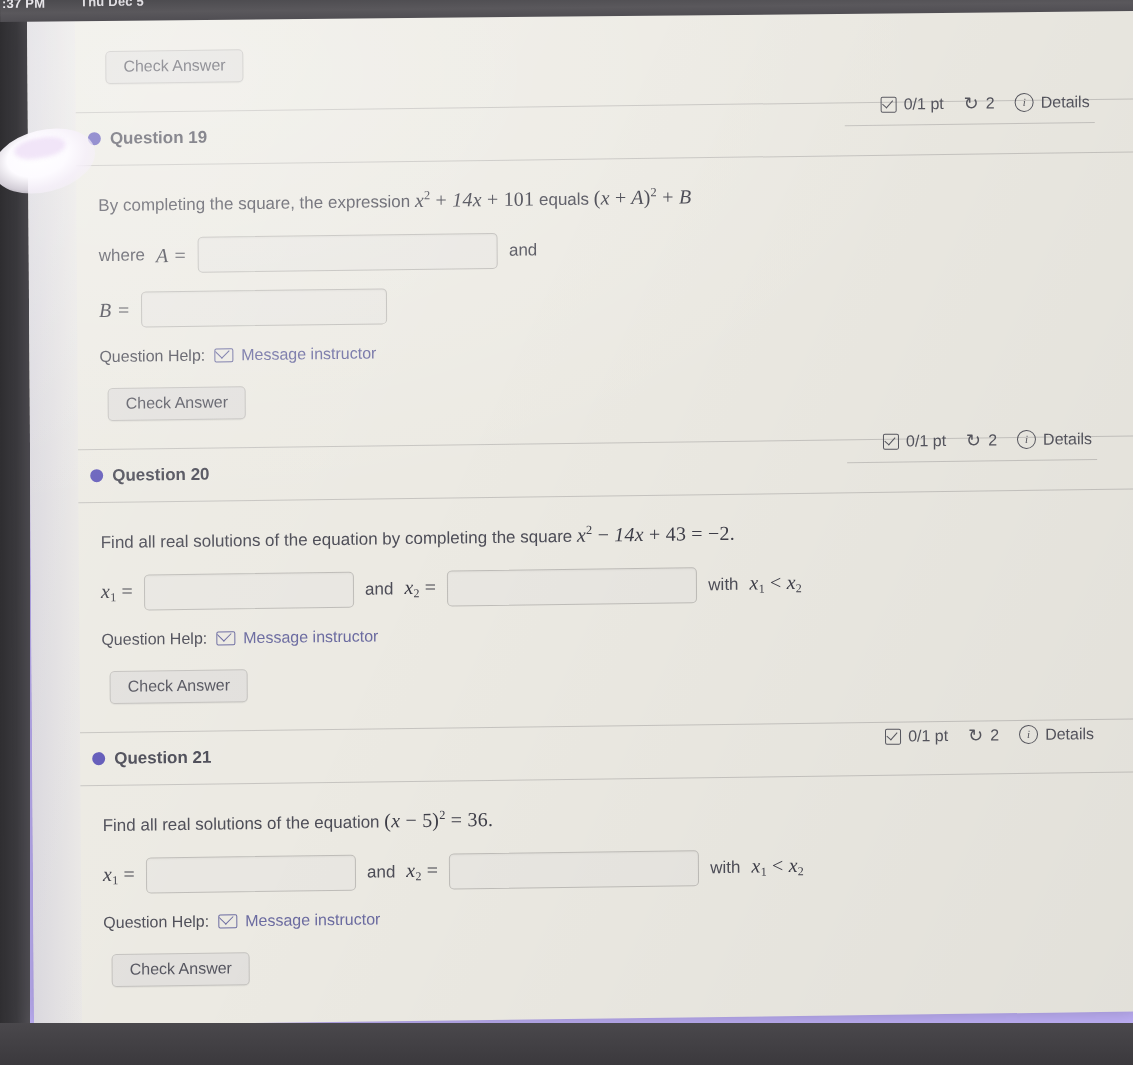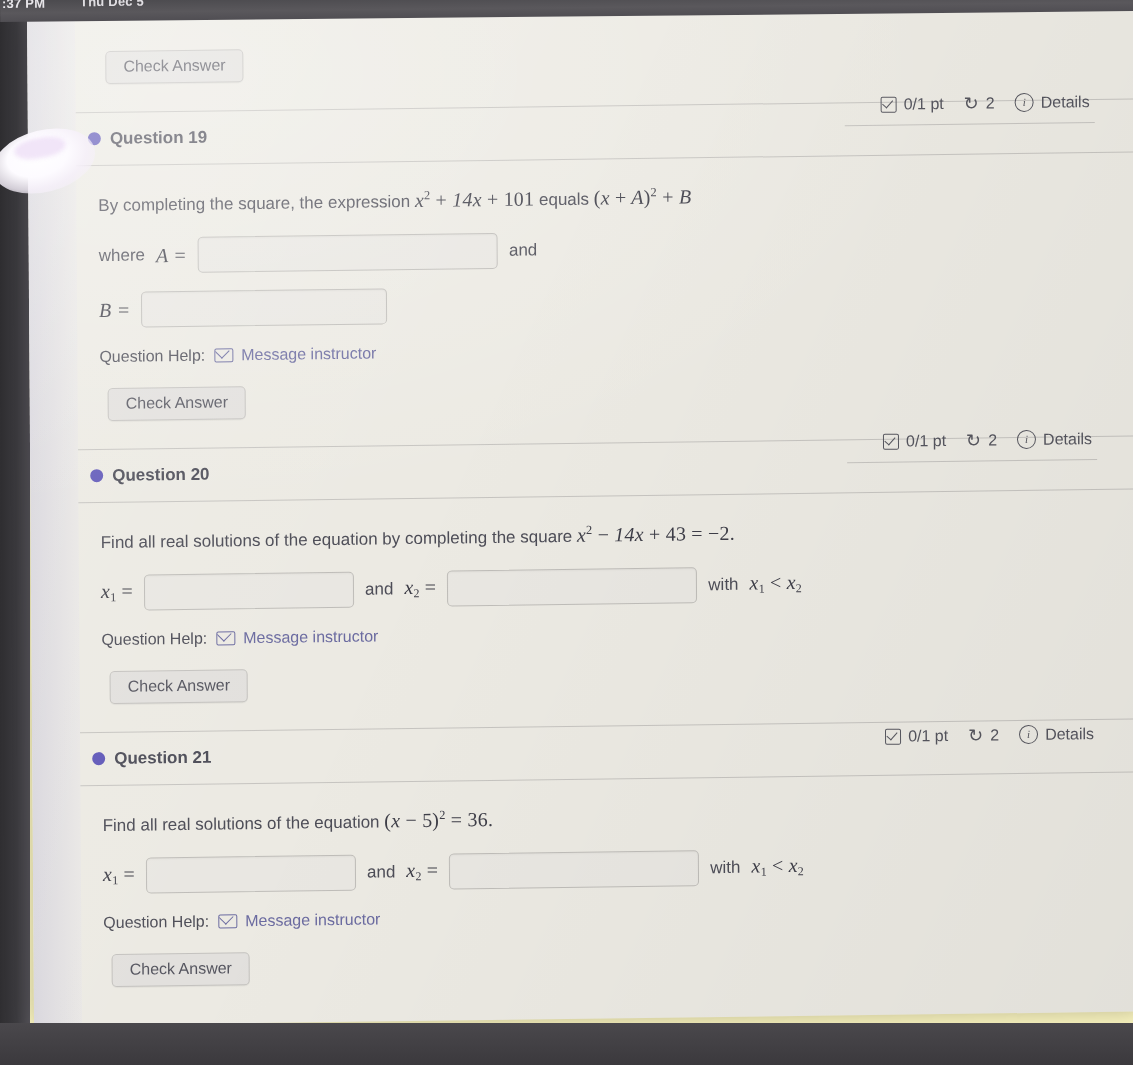--- a/index.html
+++ b/index.html
@@ -7,21 +7,21 @@
     width: 1133px; height: 1065px;
     overflow: hidden;
     background: #3a3a3c;
     font-family: "Liberation Sans", sans-serif;
   }
 
   
   #photo {
     position: relative;
     width: 1133px; height: 1065px;
-    background: #fef9c3;
+    background: #c4b5fd;
     overflow: hidden;
   }
 
   
   #status-bar {
     position: absolute;
     left: 0; top: 0;
     width: 1133px; height: 22px;
     background: linear-gradient(180deg,#4b4a4e 0%, #5a585c 60%, #504e53 100%);
     color: #e8e6ea;

